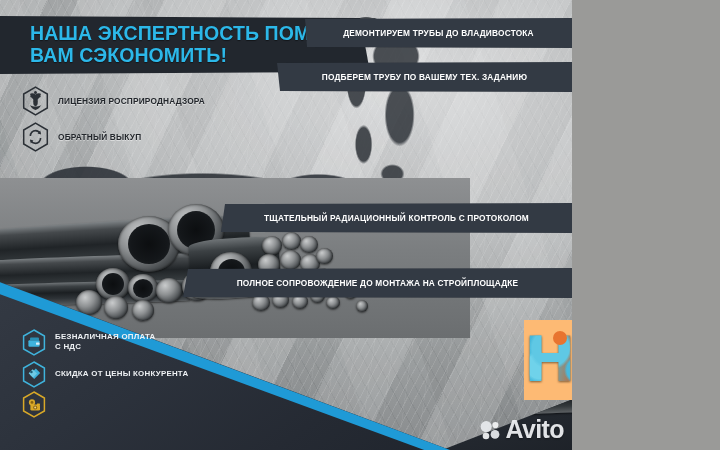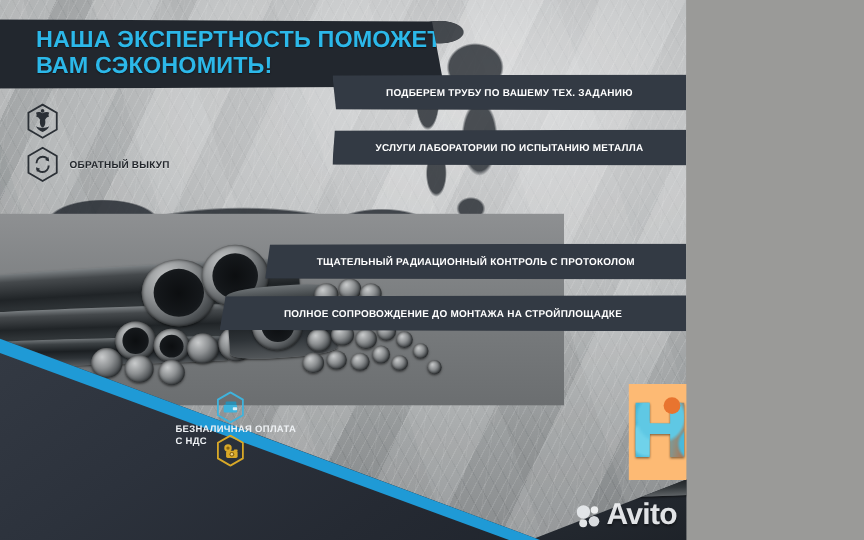--- a/index.html
+++ b/index.html
@@ -146,25 +146,25 @@
   .bar span {
     color:#fff; font-size:8.3px; font-weight:bold;
     letter-spacing:.2px; text-transform:uppercase;
     padding:0 10px; white-space:nowrap;
   }
   .bar.b0 { left:453px; top:18px;  clip-path:polygon(0 1px, 267px 0, 267px 30px, 2px 29px); }
   .bar.b1 { left:425px; top:62px;  clip-path:polygon(0 1px, 295px 0, 295px 30px, 3px 29px); }
   .bar.b2 { left:425px; top:108px; clip-path:polygon(2px 1px, 295px 0, 295px 30px, 0 29px); }
   .bar.b3 { left:404px; top:155px; clip-path:polygon(3px 1px, 316px 0, 316px 30px, 0 29px); }
   .bar.b4 { left:369px; top:203px; clip-path:polygon(4px 1px, 351px 0, 351px 30px, 0 29px); }
-  .bar.b5 { left:331px; top:246px; clip-path:polygon(5px 1px, 389px 0, 389px 30px, 0 29px); }
+  .bar.b5 { left:331px; top:268px; clip-path:polygon(5px 1px, 389px 0, 389px 30px, 0 29px); }
 
   
   .benefits { position:absolute; left:22px; top:326px; width:340px; }
-  .ben-row { display:flex; align-items:center; height:26px;flex-direction:column; }
+  .ben-row { display:flex; align-items:center; height:26px; }
   .ben-hex { width:24px; height:27px; flex:0 0 24px; }
   .ben-label {
     margin-left:9px; color:#eef1f4;
     font-size:7.9px; font-weight:bold; letter-spacing:.25px;
     text-transform:uppercase; line-height:1.28; white-space:pre-line;
   }
 
   
   .logo-plate {
     position:absolute; left:524px; top:320px; width:196px; height:80px;
@@ -300,42 +300,43 @@
         <svg viewBox="0 0 27 30" width="27" height="30">
           <polygon points="13.5,1.2 25.3,8 25.3,22 13.5,28.8 1.7,22 1.7,8" fill="none" stroke="#2b3036" stroke-width="1.5"></polygon>
           <g fill="#2b3036">
             <ellipse cx="13.5" cy="15.6" rx="2.3" ry="4.6"></ellipse>
             <path d="M13.5 8.4c-1.8-1.3-4.2-1.5-5.6-.5 .9 1.0 .8 2.3 .2 3.1 1.4 .3 2.6 1.3 3.1 2.6h4.6c.5-1.3 1.7-2.3 3.1-2.6-.6-.8-.7-2.1 .2-3.1-1.4-1.0-3.8-.8-5.6 .5z"></path>
             <circle cx="13.5" cy="6.4" r="1.5"></circle>
             <path d="M8.0 19.2c1.0 2.3 3.0 3.9 5.5 4.7 2.5-.8 4.5-2.4 5.5-4.7-1.6 .9-3.6 1.3-5.5 1.3s-3.9-.4-5.5-1.3z"></path>
           </g>
         </svg>
       </span>
+      <span class="cred-label">Лицензия Росприроднадзора</span>
     </div>
 
     <div class="cred-row">
       <span class="hexout">
         <svg viewBox="0 0 27 30" width="27" height="30">
           <polygon points="13.5,1.2 25.3,8 25.3,22 13.5,28.8 1.7,22 1.7,8" fill="none" stroke="#2b3036" stroke-width="1.5"></polygon>
           <path d="M8.4 14c0-3.0 2.3-5.4 5.1-5.4 2.1 0 3.9 1.3 4.7 3.1" fill="none" stroke="#2b3036" stroke-width="1.6"></path>
           <path d="M18.6 16c0 3.0-2.3 5.4-5.1 5.4-2.1 0-3.9-1.3-4.7-3.1" fill="none" stroke="#2b3036" stroke-width="1.6"></path>
           <polygon points="18.2,8.6 19.0,12.6 15.6,11.4" fill="#2b3036"></polygon>
           <polygon points="8.8,21.4 8.0,17.4 11.4,18.6" fill="#2b3036"></polygon>
         </svg>
       </span>
       <span class="cred-label">Обратный выкуп</span>
     </div>
   </div>
 
   <div class="bars">
+    <div class="bar b0">
+        <span>Демонтируем трубы до Владивостока</span>
+      </div>
     <div class="bar b1">
         <span>Подберем трубу по вашему тех. заданию</span>
-      </div>
-    <div class="bar b2">
-        <span>Услуги лаборатории по испытанию металла</span>
       </div>
     <div class="bar b4">
         <span>Тщательный радиационный контроль с протоколом</span>
       </div>
     <div class="bar b5">
         <span>Полное сопровождение до монтажа на стройплощадке</span>
       </div>
   </div>
 
   <div class="benefits">
@@ -347,20 +348,31 @@
           <rect x="6.4" y="11.2" width="11.2" height="6.6" rx="1.1" fill="#3FB3DC"></rect>
           <rect x="8.0" y="8.6" width="9.0" height="3.0" rx="1.0" fill="#2a8fb4"></rect>
           <rect x="14.0" y="13.4" width="3.6" height="2.4" rx=".6" fill="#d9eef7"></rect>
         </svg>
       </span>
       <span class="ben-label">Безналичная оплата
 с НДС</span>
     </div>
 
 
+    <div class="ben-row" style="margin-top:3px;">
+      <span class="ben-hex">
+        <svg viewBox="0 0 24 27" width="24" height="27">
+          <polygon points="12,1 22.4,7 22.4,20 12,26 1.6,20 1.6,7" fill="none" stroke="#3FB3DC" stroke-width="1.5"></polygon>
+          <path d="M13.8 7.6l4.4 4.4-6.0 6.0-4.4-4.4z" fill="#3FB3DC"></path>
+          <path d="M10.6 8.2l4.4 4.4-4.0 4.0-4.4-4.4z" fill="#6fcbe6"></path>
+          <circle cx="9.4" cy="11.0" r="1.3" fill="#1d5f78"></circle>
+        </svg>
+      </span>
+      <span class="ben-label">Скидка от цены конкурента</span>
+    </div>
 
     <div class="ben-row" style="margin-top:4px;">
       <span class="ben-hex">
         <svg viewBox="0 0 24 27" width="24" height="27">
           <polygon points="12,1 22.4,7 22.4,20 12,26 1.6,20 1.6,7" fill="none" stroke="#D8A828" stroke-width="1.5"></polygon>
           <circle cx="10.0" cy="11.4" r="3.1" fill="#D8A828"></circle>
           <circle cx="10.0" cy="11.4" r="1.4" fill="#8a6410"></circle>
           <rect x="8.4" y="13.6" width="9.6" height="6.0" rx="1.4" fill="#D8A828"></rect>
           <circle cx="13.2" cy="16.6" r="2.0" fill="#8a6410"></circle>
           <circle cx="13.2" cy="16.6" r="1.0" fill="#f0d488"></circle>

